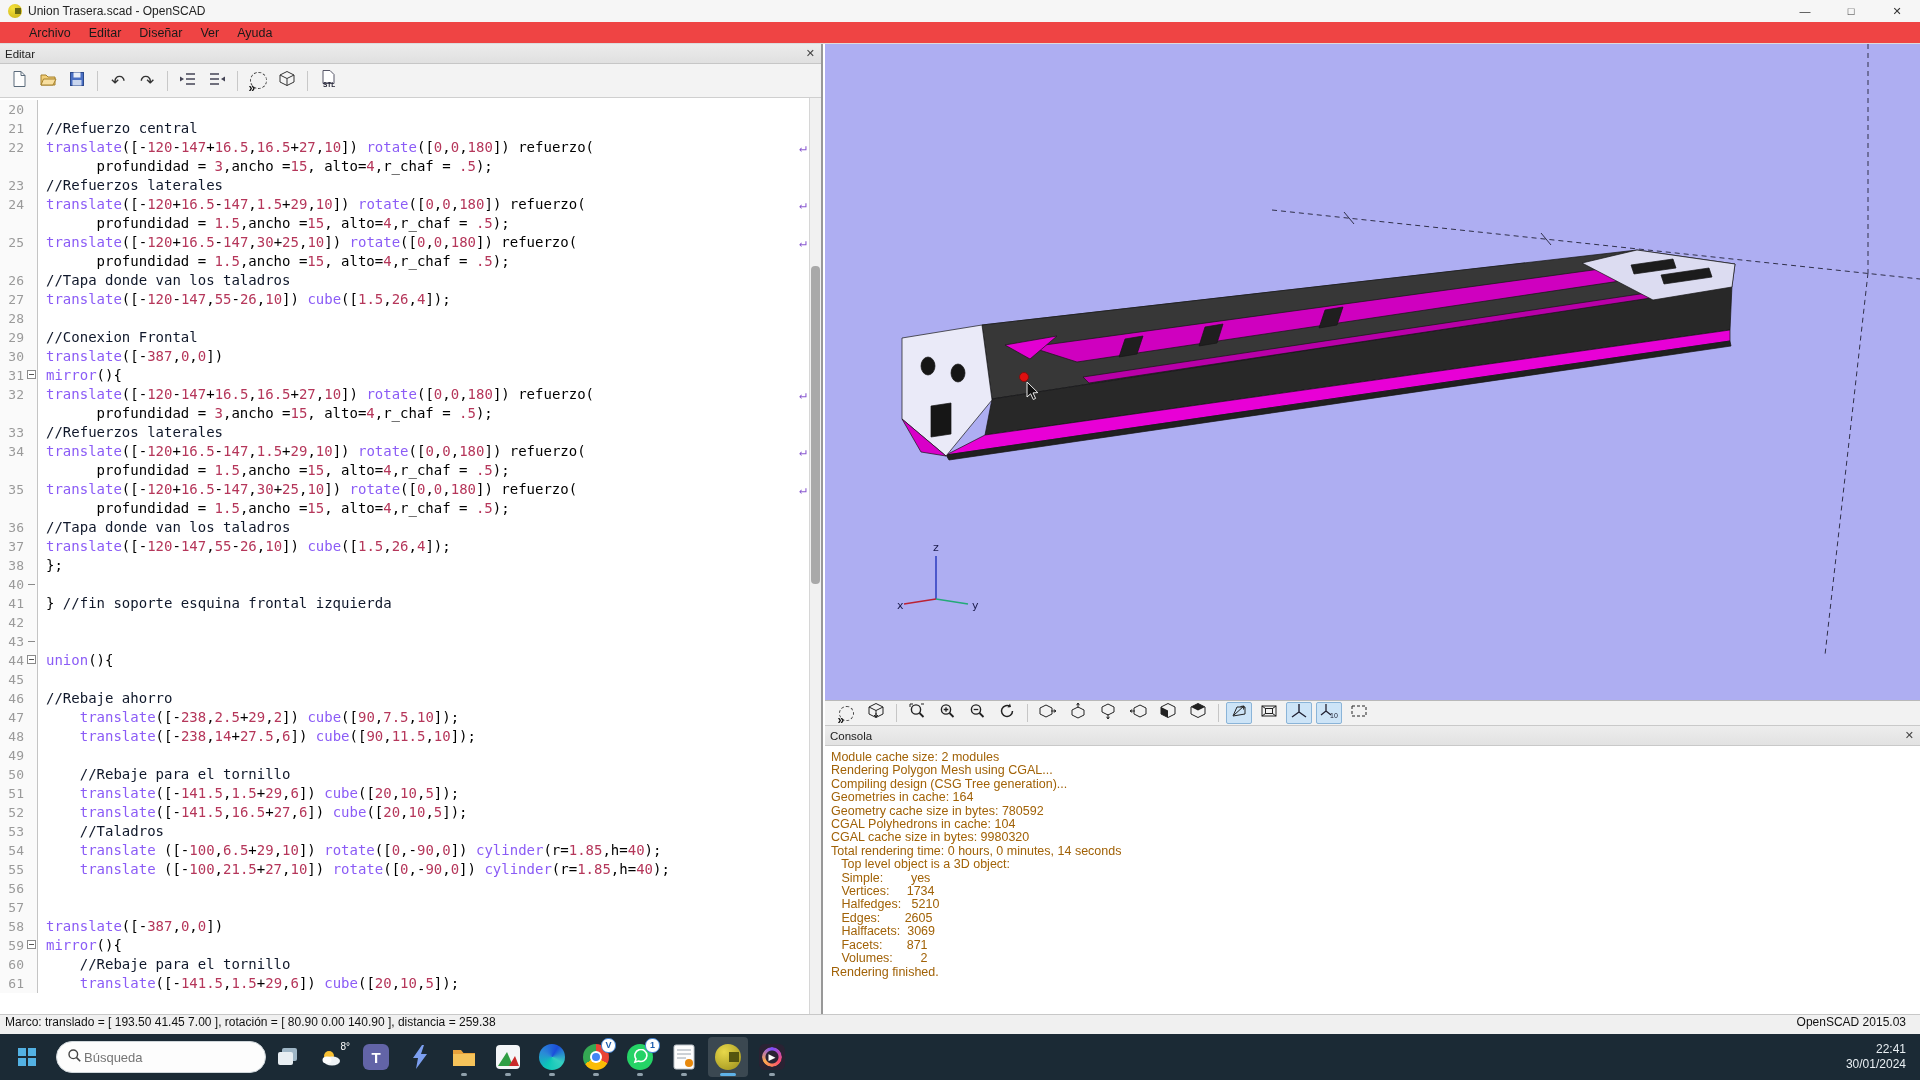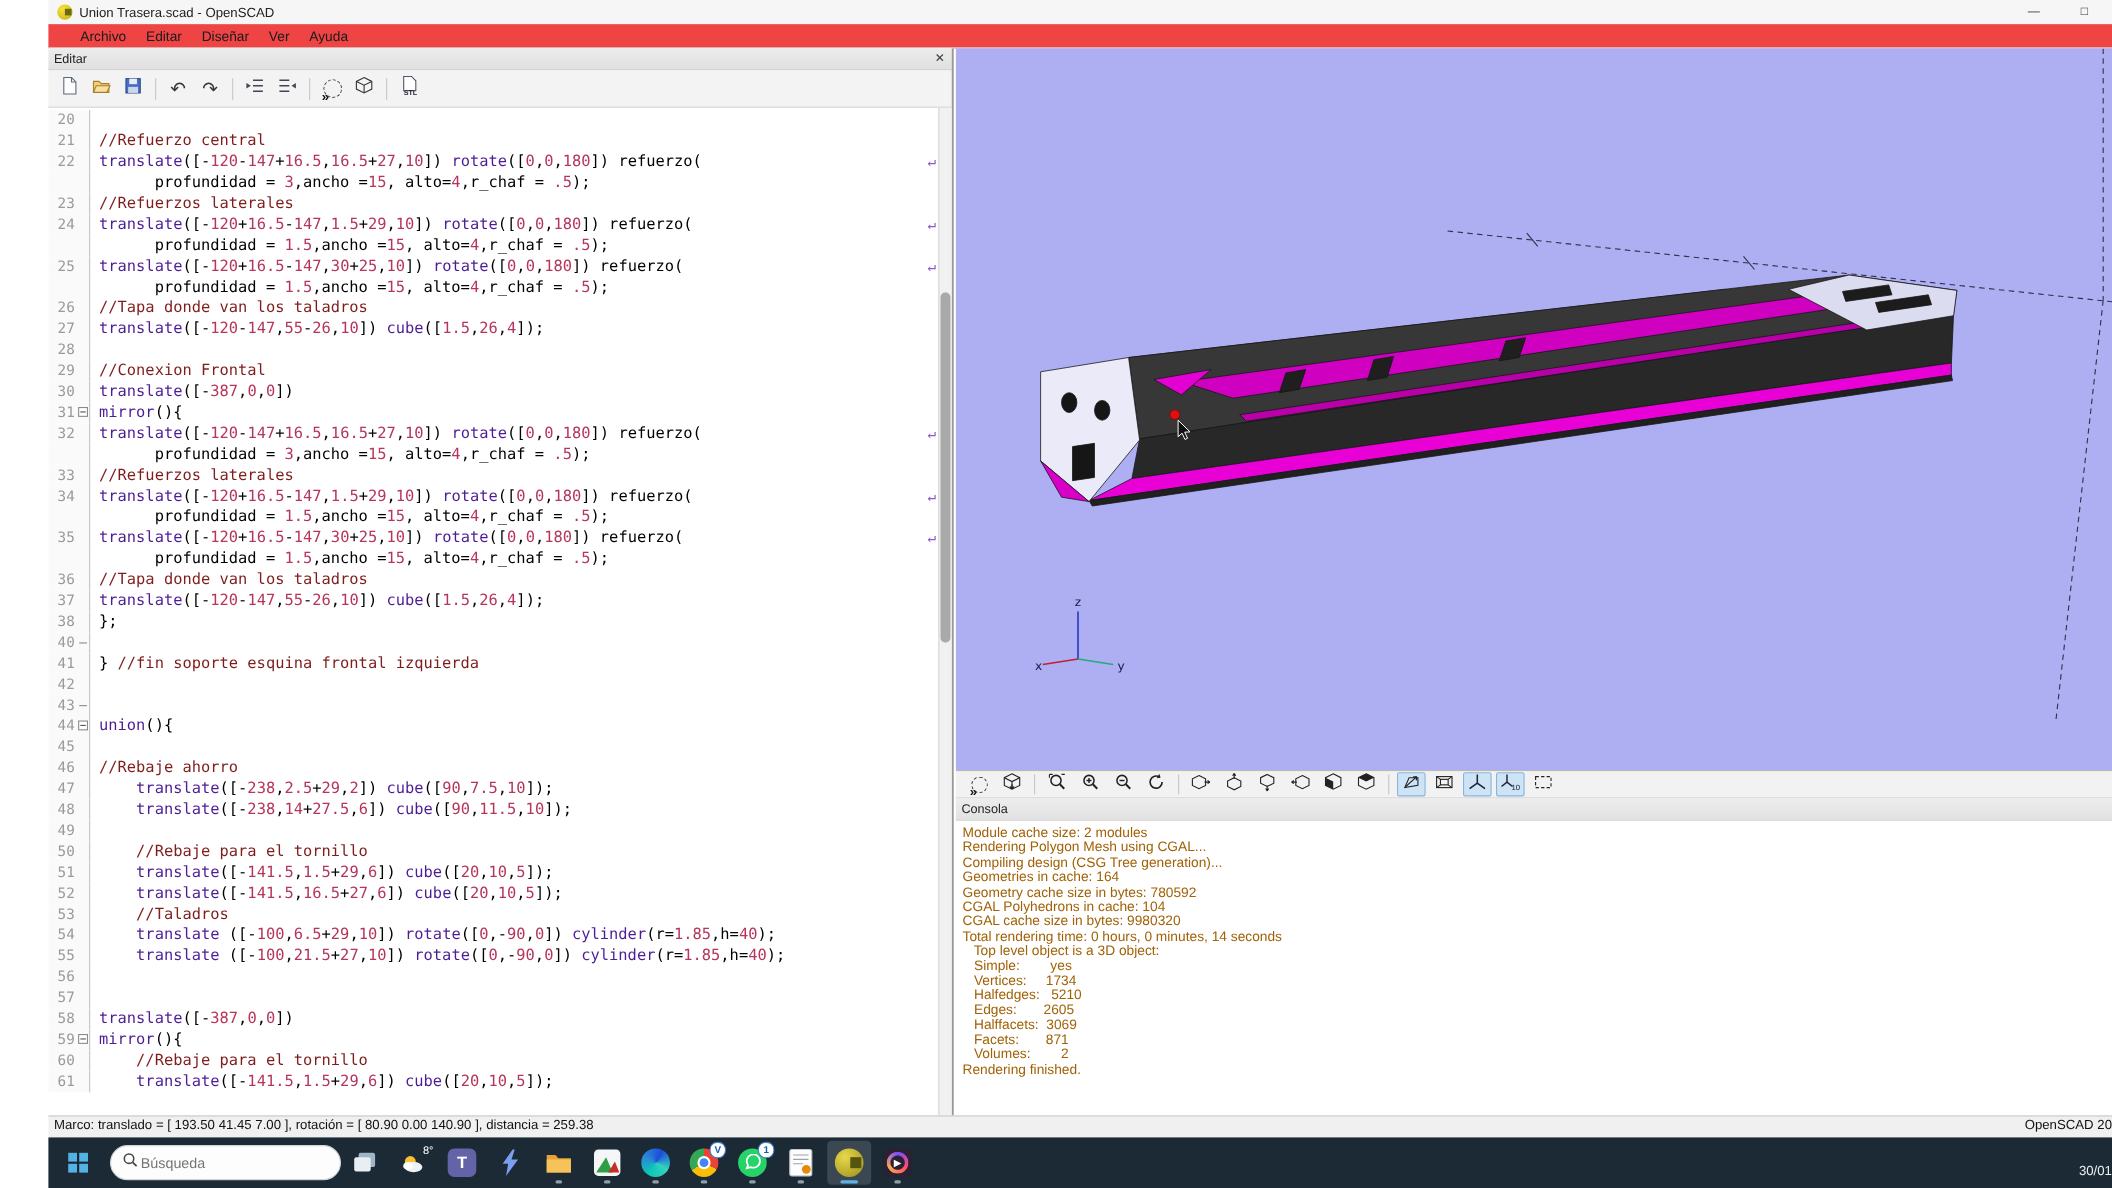--- a/index.html
+++ b/index.html
@@ -1,17 +1,17 @@
 <!DOCTYPE html>
 <html><head>
 <meta charset="utf-8">
 <style>
   html,body{margin:0;padding:0;}
   body{width:1920px;height:1080px;overflow:hidden;font-family:"Liberation Sans",sans-serif;background:#fff;position:relative;}
-  #root{position:absolute;inset:0;margin-left:44px;}
+  #root{position:absolute;inset:0;}
 
   
   #titlebar{position:absolute;left:0;top:0;width:1920px;height:22px;background:#f6f6f6;border-bottom:1px solid #e2e2e2;display:flex;align-items:center;}
   #app-logo{width:14px;height:14px;margin:0 6px 0 8px;border-radius:50%;background:radial-gradient(circle at 35% 30%,#f5e23a,#c8ae16);position:relative;}
   #app-logo::after{content:"";position:absolute;right:1px;top:4px;width:6px;height:6px;background:#6a6a12;}
   #title-text{font-size:12px;color:#222;}
   #win-controls{margin-left:auto;display:flex;height:22px;}
   .wc{width:46px;height:22px;display:flex;align-items:center;justify-content:center;font-size:11px;color:#333;}
 
   
@@ -33,23 +33,23 @@
   
   #code-area{position:absolute;left:0;top:54px;width:100%;height:916px;background:#fff;overflow:hidden;}
   #code-rows{position:absolute;left:0;top:2px;right:12px;}
   .crow{display:flex;height:19px;white-space:pre;}
   .gut{width:38px;flex:0 0 38px;background:#fafafa;border-right:1px solid #c4c4c4;position:relative;box-sizing:border-box;
        font:13px/19px "DejaVu Sans Mono",monospace;color:#9a9a9a;text-align:right;padding-right:13px;}
   .fold-minus{position:absolute;right:1px;top:4px;width:9px;height:9px;border:1px solid #8a8a8a;background:#fff;box-sizing:border-box;}
   .fold-minus::after{content:"";position:absolute;left:1px;top:3px;width:5px;height:1px;background:#555;}
   .fold-dash{position:absolute;right:2px;top:9px;width:7px;height:1px;background:#8a8a8a;}
   .cd{font:14px/19px "DejaVu Sans Mono",monospace;color:#000;padding-left:8px;flex:1;position:relative;}
-  .cd .kw{color:#4c1d95;}
+  .cd .kw{color:#8b5cf6;}
   .cd .num{color:#b5365a;}
-  .cd .cmt{color:#7f1d1d;}
+  .cd .cmt{color:#0f172a;}
   .wrapm{position:absolute;right:2px;top:0;color:#8a5ad0;font-size:13px;line-height:19px;}
   #editor-scrollbar{position:absolute;right:0;top:0;width:12px;height:916px;background:#f1f1f1;border-left:1px solid #d6d6d6;box-sizing:border-box;}
   #editor-scrollbar .thumb{position:absolute;left:1px;width:9px;top:168px;height:318px;background:#a9a9a9;border-radius:4px;}
 
   
   #rightpanel{position:absolute;left:825px;top:44px;width:1095px;height:970px;}
   #viewport{position:absolute;left:0;top:0;width:1095px;height:656px;background:#aeaef2;overflow:hidden;}
   #viewport svg{position:absolute;left:0;top:0;}
 
   #viewport-toolbar{position:absolute;left:0;top:656px;width:1095px;height:26px;background:#f2f2f2;border-top:1px solid #b9b9b9;border-bottom:1px solid #c9c9c9;display:flex;align-items:center;gap:4px;padding-left:8px;box-sizing:border-box;}

